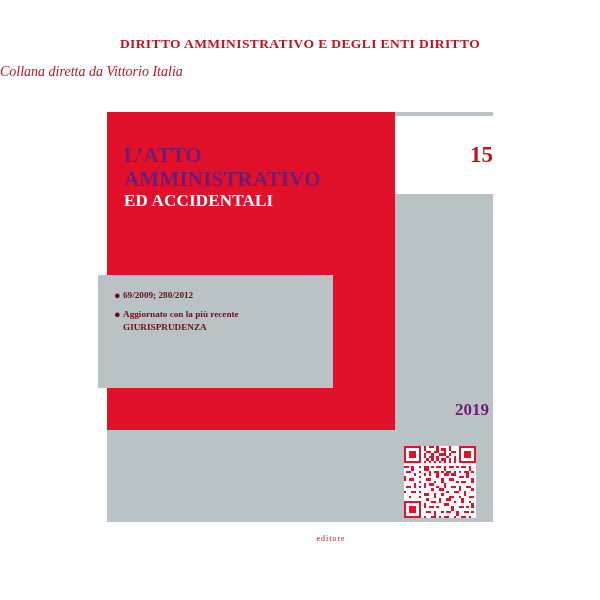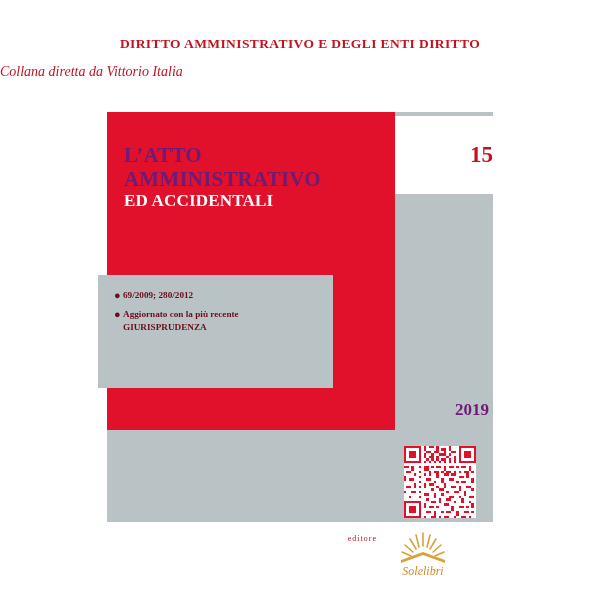--- a/index.html
+++ b/index.html
@@ -176,21 +176,21 @@
     background: #ffffff;
   }
   .qr svg { display: block; }
 
   
   .publisher {
     position: absolute;
     left: 285px;
     top: 534px;
     width: 92px;
-    text-align: right;
+    text-align: center;
   }
   .publisher .editore {
     font-family: "Liberation Serif", serif;
     font-size: 8px;
     color: #c1121f;
     letter-spacing: 1px;
     margin-bottom: -4px;
   }
   .publisher .key {
     font-family: "Liberation Serif", serif;
@@ -417,31 +417,14 @@
         <rect x="23" y="28" width="2" height="1"></rect>
         <rect x="26" y="28" width="1" height="1"></rect>
       </g>
     </svg>
   </div>
 
   <div class="publisher">
     <div class="editore">editore</div>
   </div>
 
-  <div class="imprint">
-    <svg class="sun" width="56" height="34" viewBox="0 0 56 34">
-      <g stroke="#d8a23c" stroke-width="1.6" fill="none" stroke-linecap="round">
-        <line x1="28" y1="1" x2="28" y2="14"></line>
-        <line x1="21" y1="3" x2="24" y2="15"></line>
-        <line x1="35" y1="3" x2="32" y2="15"></line>
-        <line x1="15" y1="7" x2="21" y2="17"></line>
-        <line x1="41" y1="7" x2="35" y2="17"></line>
-        <line x1="10" y1="13" x2="18" y2="20"></line>
-        <line x1="46" y1="13" x2="38" y2="20"></line>
-        <line x1="7" y1="20" x2="16" y2="24"></line>
-        <line x1="49" y1="20" x2="40" y2="24"></line>
-      </g>
-      <path d="M6 28 L28 20 L50 28 L50 31 L28 23 L6 31 Z" fill="#d8a23c"></path>
-    </svg>
-    <div class="name">Solelibri</div>
-  </div>
 
 </div>
 
 </body></html>

